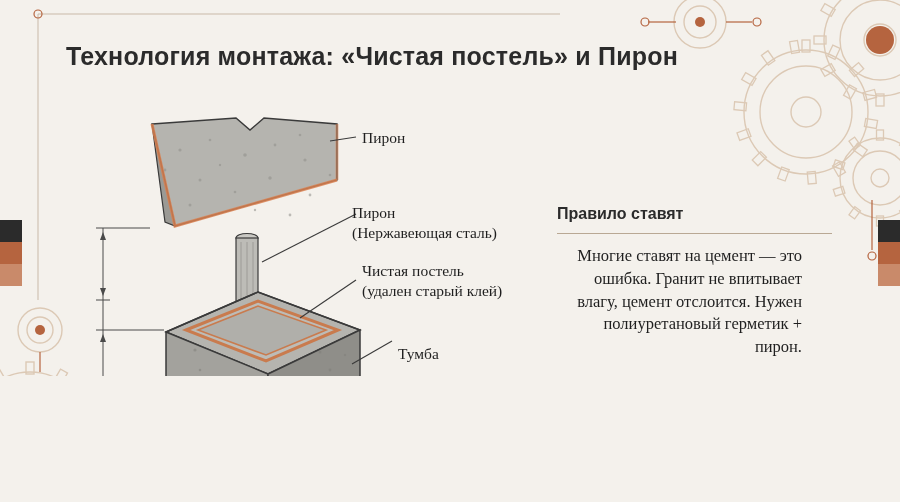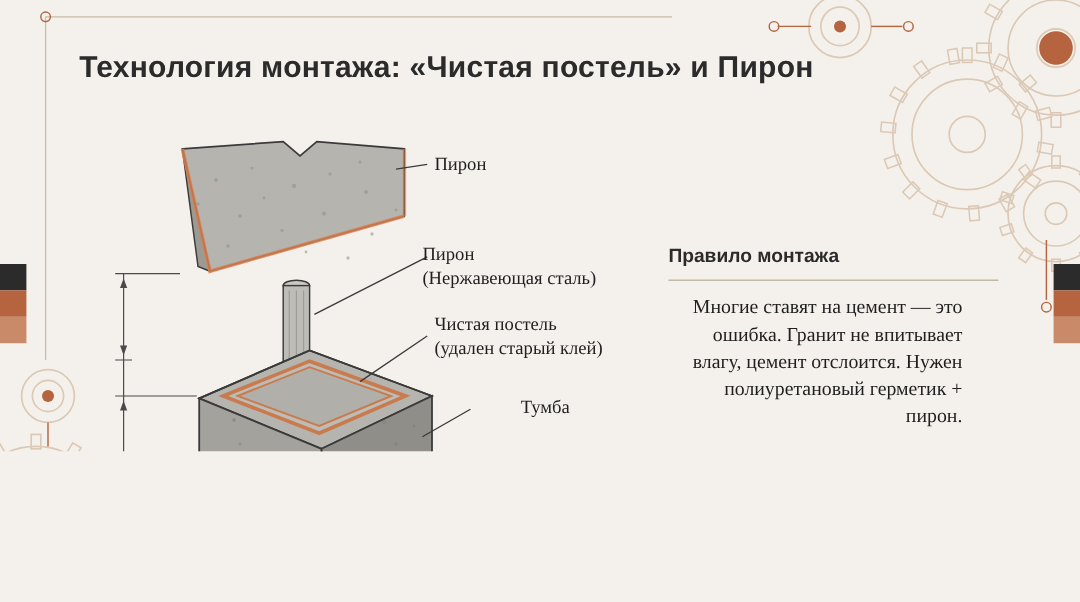--- a/index.html
+++ b/index.html
@@ -459,21 +459,21 @@
   <div id="title">Технология монтажа: «Чистая постель» и Пирон</div>
 
   <div class="label" style="left:362px; top:128px;">Пирон</div>
 
   <div class="label" style="left:352px; top:203px;">Пирон
 (Нержавеющая сталь)</div>
 
   <div class="label" style="left:362px; top:261px;">Чистая постель
 (удален старый клей)</div>
 
-  <div class="label" style="left:398px; top:330px;margin-left:36px;">Тумба</div>
+  <div class="label" style="left:398px; top:344px;">Тумба</div>
 
   <div id="rule-panel">
-    <div id="rule-title">Правило монтажа</div>
+    <div id="rule-title">Правило ставят</div>
     <div id="rule-sep"></div>
     <div id="rule-body">Многие ставят на цемент — это ошибка. Гранит не впитывает влагу, цемент отслоится. Нужен полиуретановый герметик + пирон.</div>
   </div>
 
 </div>
 
 </body></html>

